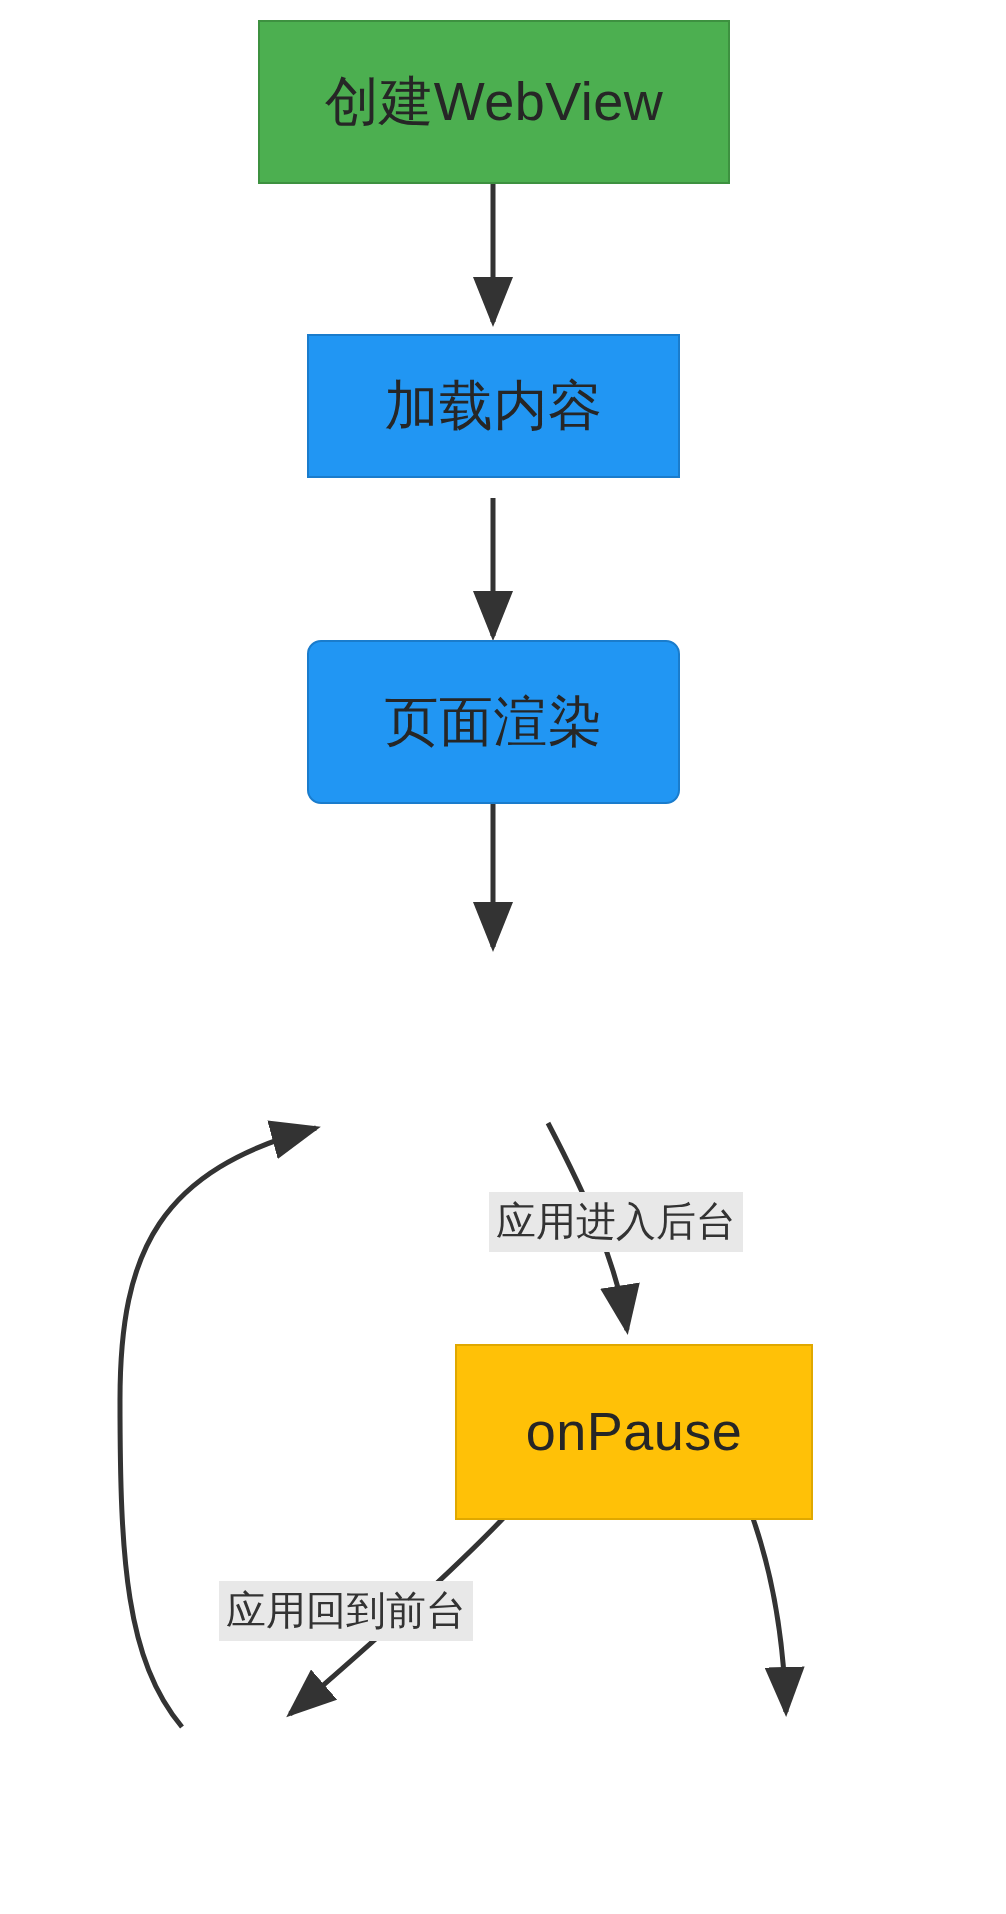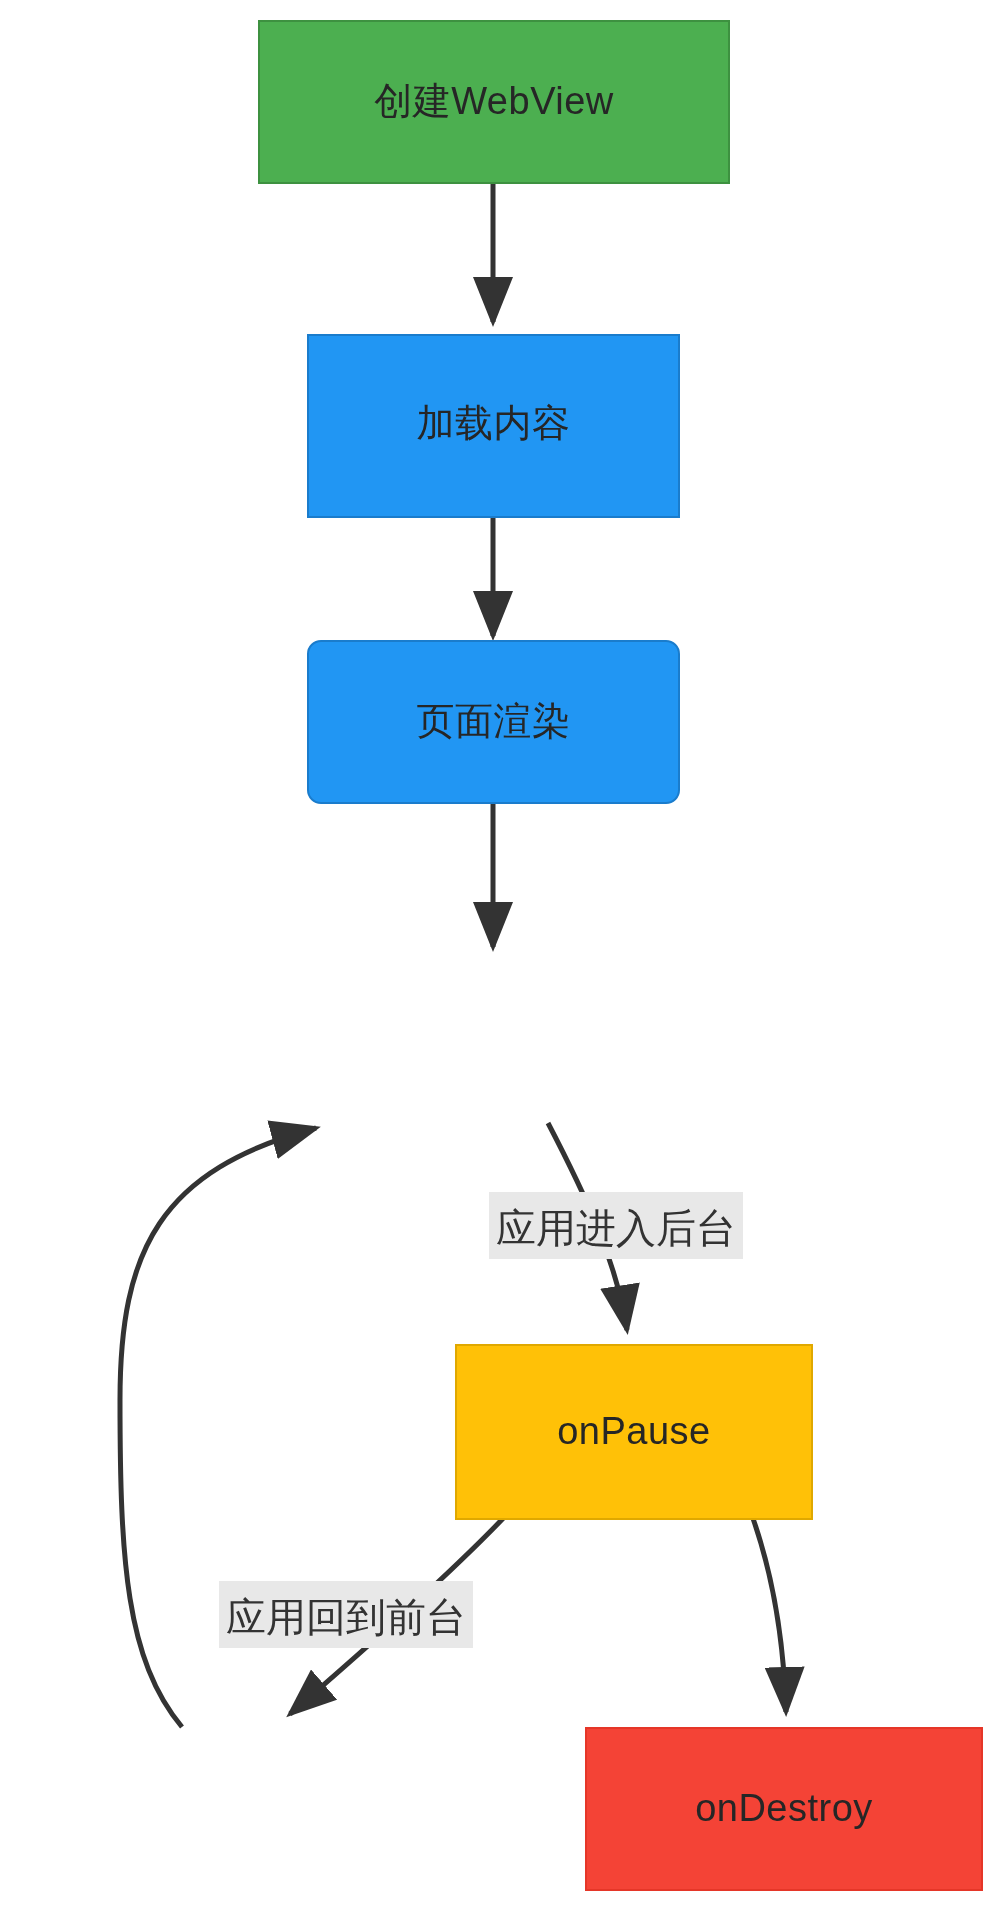--- a/index.html
+++ b/index.html
@@ -27,21 +27,21 @@
     pointer-events: none;
   }
   .node {
     position: absolute;
     box-sizing: border-box;
     display: flex;
     align-items: center;
     justify-content: center;
     border-style: solid;
     border-width: 2px;
-    font-size: 38px;
+    font-size: 54px;
     color: #262626;
     letter-spacing: 0.5px;
     line-height: 1.1;
     text-align: right;
     white-space: nowrap;
   }
   .node-green {
     background: #4CAF50;
     border-color: #3d9140;
   }
@@ -57,21 +57,21 @@
     background: #F44336;
     border-color: #e53628;
   }
   .edge-label {
     position: absolute;
     box-sizing: border-box;
     background: #e8e8e8;
     color: #333333;
     font-size: 40px;
     line-height: 1.0;
-    padding: 16px 7px 11px 7px;
+    padding: 9px 7px 11px 7px;
     white-space: nowrap;
     text-align: center;
   }
 </style>
 </head>
 <body>
 
 <div id="diagram-root">
 
   <svg id="edge-layer" viewBox="0 0 1006 1914" width="1006" height="1914" xmlns="http://www.w3.org/2000/svg">
@@ -108,36 +108,33 @@
     <g>
       <path d="M 182,1727 C 126,1660 120,1560 120,1400
                C 120,1250 160,1170 316,1128" stroke="#333333" stroke-width="5" fill="none" marker-end="url(#arrowhead)"></path>
     </g>
   </svg>
 
   <div class="node node-green" style="left:258px; top:20px; width:472px; height:164px;">
     <span>创建WebView</span>
   </div>
 
-  <div class="node node-blue" style="left:307px; top:334px; width:373px; height:184px;font-family:Liberation Mono, monospace;">
+  <div class="node node-blue" style="left:307px; top:334px; width:373px; height:144px;">
     <span>加载内容</span>
   </div>
 
   <div class="node node-blue" style="left:307px; top:640px; width:373px; height:164px;border-radius:14px;">
     <span>页面渲染</span>
   </div>
 
 
   <div class="node node-amber" style="left:455px; top:1344px; width:358px; height:176px;">
     <span>onPause</span>
   </div>
 
 
-  <div class="node node-red" style="left:585px; top:1727px; width:398px; height:164px;">
-    <span>onDestroy</span>
-  </div>
 
   <div class="edge-label" style="left:489px; top:1192px;">应用进入后台</div>
 
   <div class="edge-label" style="left:219px; top:1581px;">应用回到前台</div>
 
 
 </div>
 
 </body></html>

